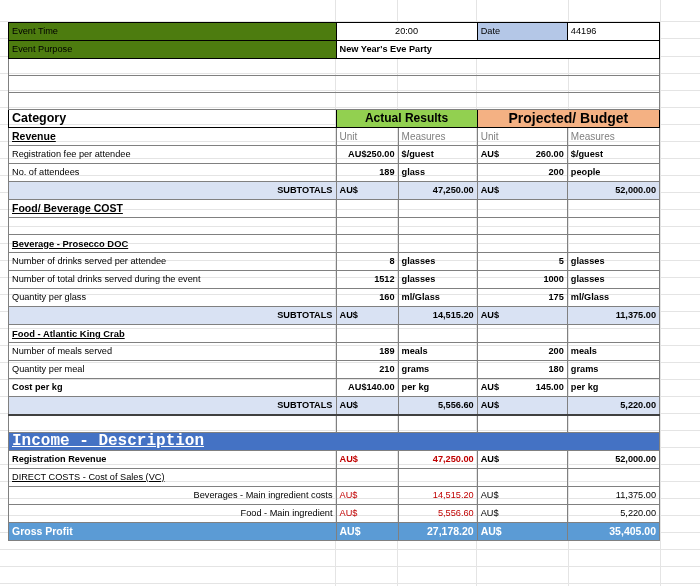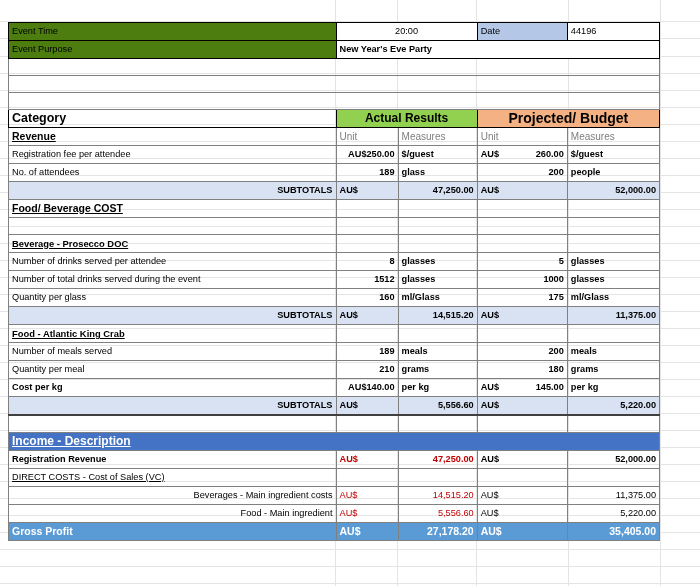--- a/index.html
+++ b/index.html
@@ -73,21 +73,21 @@
   
   .sec-head { font-weight: bold; text-decoration: underline; font-size: 10.5px; }
   .sec-head-sm { font-weight: bold; text-decoration: underline; font-size: 9.4px; margin-left: 40px; }
 
   .unit-hdr { color: #7f7f7f; text-align: left; font-size: 10px; }
 
   
   .sub td { background: #d9e2f3; font-weight: bold; }
 
   
-  .inc-head td { background: #4472c4; color: #ffffff; font-weight: bold; text-decoration: underline; font-size: 12px; height: 19px; line-height: 19px; }
+  .inc-head td { background: #4472c4; color: #ffffff; font-weight: bold; text-decoration: underline; font-size: 16px; height: 19px; line-height: 19px; font-family: Liberation Mono, monospace; }
   .gp td { background: #5b9bd5; color: #ffffff; font-weight: bold; font-size: 10.5px; height: 19px; line-height: 19px; }
 
   .thickbottom td { border-bottom: 2px solid #404040 !important; }
 </style>
 </head>
 <body>
 
 <div id="sheet">
 
   <div class="gridlines">

